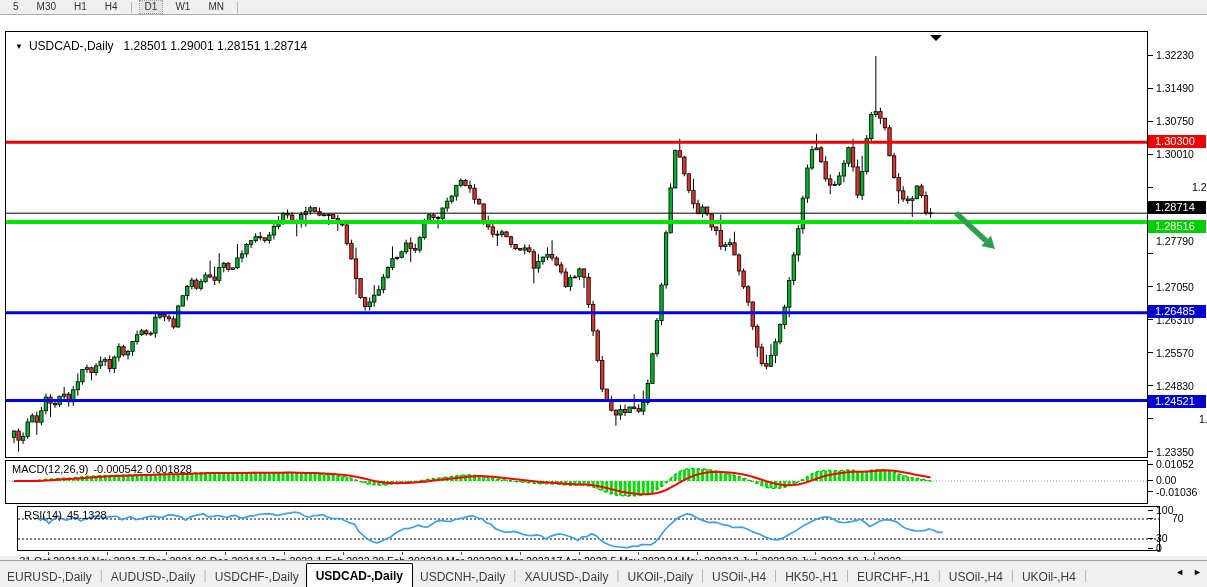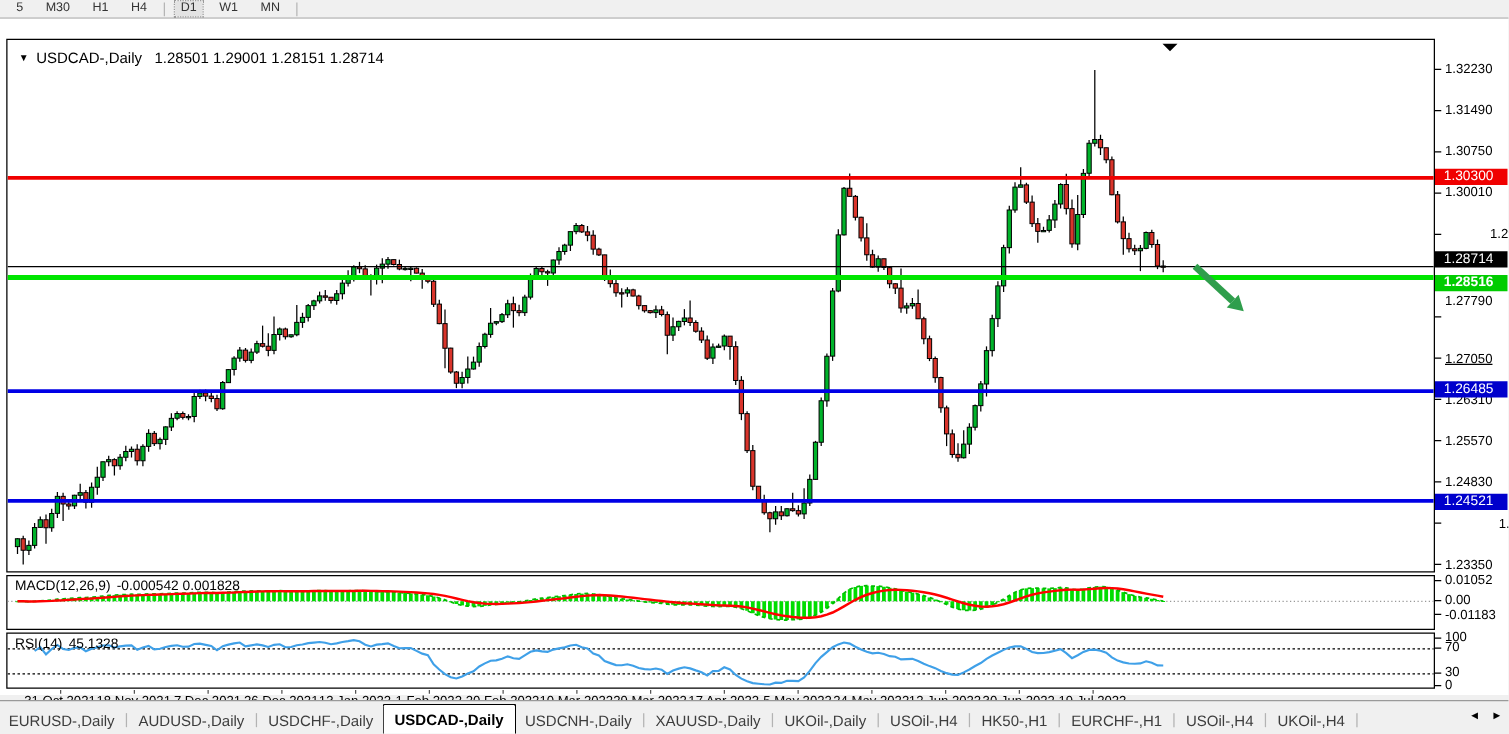--- a/index.html
+++ b/index.html
@@ -8,21 +8,21 @@
   .toolbar{position:absolute;left:0;top:0;width:1207px;height:14px;background:#f0f0f0;
     border-bottom:1px solid #ababab;display:flex;align-items:center;font-size:10px;color:#333;}
   .p-btn{padding:0 5px;margin-left:8px;line-height:12px;}
   .p-btn.active{background:#e3e3e3;outline:1px dotted #9a9a9a;}
   .p-sep{width:1px;height:11px;background:#b5b5b5;margin-left:8px;}
   
   .content{position:absolute;left:0;top:15px;width:1207px;height:541px;background:#ffffff;}
   .panel{position:absolute;background:#fff;border:1px solid #000;}
   #main-panel{left:5px;top:16px;width:1141px;height:425px;}
   #macd-panel{left:5px;top:445px;width:1141px;height:42px;}
-  #rsi-panel{left:5px;top:491px;width:1141px;height:43px;}
+  #rsi-panel{left:17px;top:491px;width:1141px;height:43px;}
   .panel svg{position:absolute;left:0;top:0;}
   .ohlc{position:absolute;left:9px;top:7px;font-size:12px;color:#000;display:flex;align-items:center;z-index:6;}
   .ohlc .caret{font-size:8px;margin-right:6px;}
   .ohlc .sym{margin-right:10px;}
   .ind-label{position:absolute;left:6px;top:2px;font-size:11px;color:#000;z-index:6;white-space:nowrap;}
   .ind-label .vals{margin-left:5px;}
   
   .axis{position:absolute;left:1148px;top:16px;width:59px;height:540px;font-size:10.5px;color:#000;}
   .tick-dash{position:absolute;left:0;width:5px;height:1px;background:#000;}
   .tick-label{position:absolute;left:8px;height:12px;line-height:12px;white-space:nowrap;}
@@ -714,46 +714,46 @@
         <div class="tick-label" style="top: 51.078px;">1.31490</div>
         <div class="tick-dash" style="top: 89.656px;"></div>
         <div class="tick-label" style="top: 84.156px;">1.30750</div>
         <div class="tick-dash" style="top: 122.734px;"></div>
         <div class="tick-label" style="top: 117.234px;">1.30010</div>
         <div class="tick-dash" style="top: 155.812px;"></div>
         <div class="tick-label" style="top: 150.312px; margin-left: 36px;">1.29270</div>
         <div class="tick-dash" style="top: 221.968px;"></div>
         <div class="tick-label" style="top: 204px;">1.27790</div>
         <div class="tick-dash" style="top: 255.046px;"></div>
-        <div class="tick-label" style="top: 249.546px; text-decoration: underline;">1.27050</div>
+        <div class="tick-label" style="top: 249.546px;">1.27050</div>
         <div class="tick-dash" style="top: 288.124px;"></div>
         <div class="tick-label" style="top: 282.624px;">1.26310</div>
         <div class="tick-dash" style="top: 321.202px;"></div>
         <div class="tick-label" style="top: 315.702px;">1.25570</div>
         <div class="tick-dash" style="top: 354.28px;"></div>
         <div class="tick-label" style="top: 348.78px;">1.24830</div>
         <div class="tick-dash" style="top: 387.358px;"></div>
         <div class="tick-label" style="top: 381.858px; margin-left: 43px;">1.24090</div>
         <div class="tick-dash" style="top: 420.436px;"></div>
         <div class="tick-label" style="top: 414.936px;">1.23350</div>
         <div class="px-label" style="top: 103.8px; background: rgb(240, 0, 0);">1.30300</div>
         <div class="px-label" style="top: 169.7px; background: rgb(0, 0, 0);">1.28714</div>
-        <div class="px-label" style="top: 188.5px; background: rgb(0, 204, 0); font-weight: bold;">1.28516</div>
+        <div class="px-label" style="top: 188.5px; background: rgb(0, 204, 0);">1.28516</div>
         <div class="px-label" style="top: 274.3px; background: rgb(0, 0, 204);">1.26485</div>
         <div class="px-label" style="top: 364px; background: rgb(0, 0, 204);">1.24521</div>
         <div class="tick-dash" style="top: 432.72px;"></div>
         <div class="tick-label" style="top: 427.22px;">0.01052</div>
         <div class="tick-dash" style="top: 448.5px;"></div>
         <div class="tick-label" style="top: 443px;">0.00</div>
         <div class="tick-dash" style="top: 460.11px;"></div>
-        <div class="tick-label" style="top: 454.61px;">-0.01183</div>
+        <div class="tick-label" style="top: 454.61px;">-0.01036</div>
         <div class="tick-dash" style="top: 478.5px;"></div>
         <div class="tick-label" style="top: 473px;">100</div>
         <div class="tick-dash" style="top: 486.5px;"></div>
-        <div class="tick-label" style="top: 481px;">70</div>
+        <div class="tick-label" style="top: 481px; margin-left: 16px;">70</div>
         <div class="tick-dash" style="top: 506.5px;"></div>
         <div class="tick-label" style="top: 501px;">30</div>
         <div class="tick-dash" style="top: 516.5px;"></div>
         <div class="tick-label" style="top: 511px;">0</div>
       </div>
     <div class="date-row" id="date-row">
         <div class="date-tick" style="left: 42px;"></div>
         <div class="date-label" style="left: 3px;">31 Oct 2021</div>
         <div class="date-tick" style="left: 101px;"></div>
         <div class="date-label" style="left: 62px;">18 Nov 2021</div>

